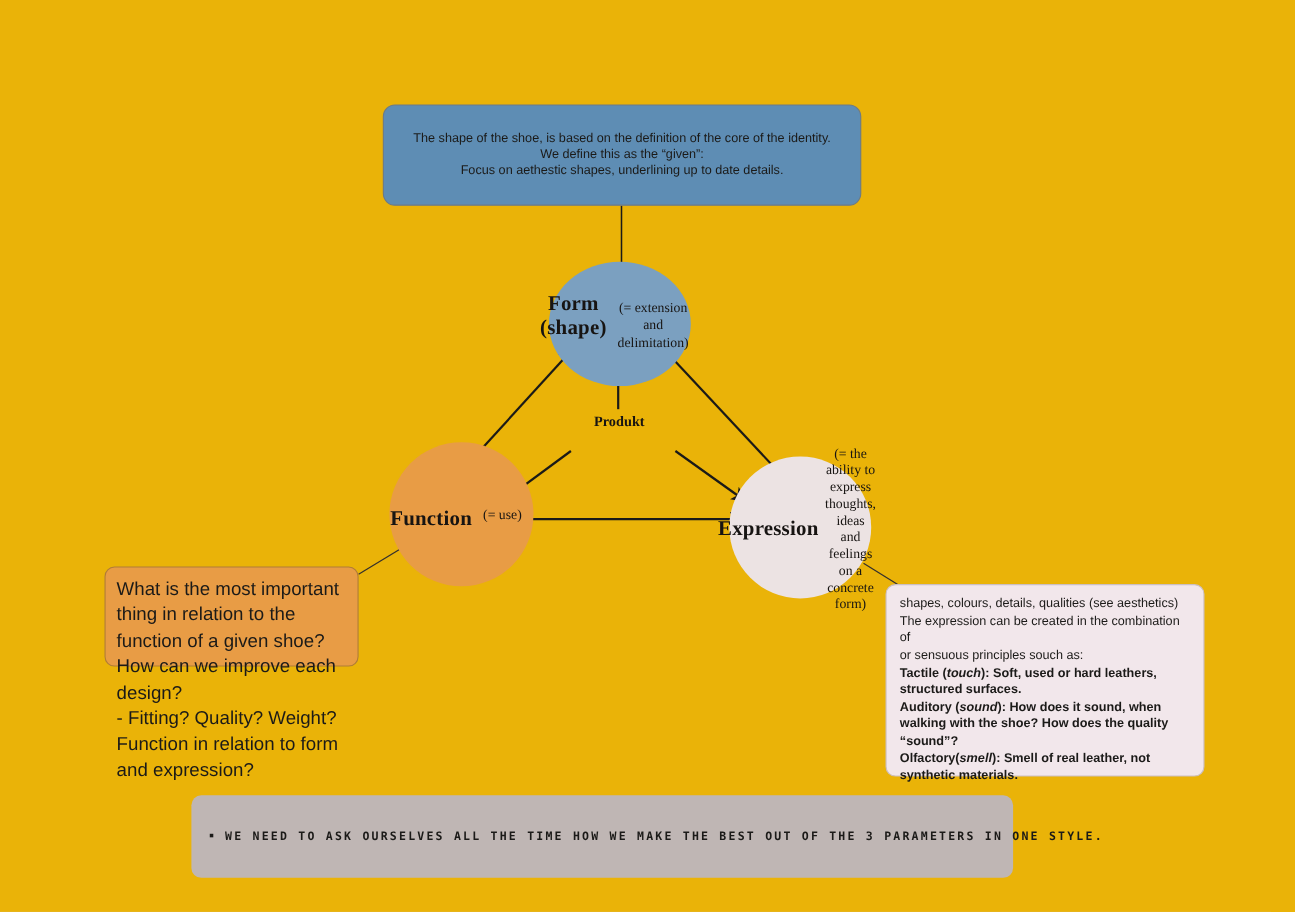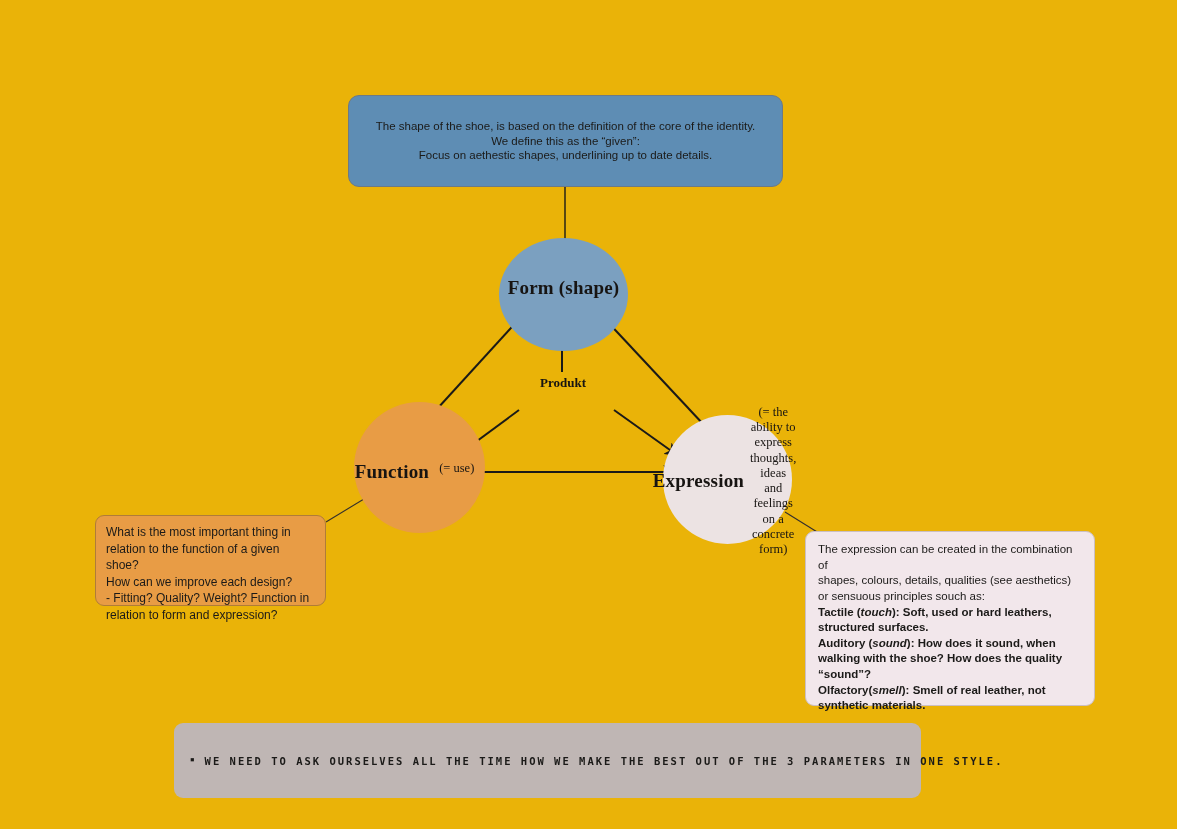--- a/index.html
+++ b/index.html
@@ -103,21 +103,21 @@
     line-height: 1.30;
     padding: 4px 14px;
   }
 
   #callout-function {
     left: 95px; top: 515px;
     width: 231px; height: 91px;
     background: #e89c45;
     border: 1px solid #b07c38;
     padding: 8px 10px;
-    font-size: 12px;
+    font-size: 17px;
     line-height: 1.38;
   }
 
   #callout-expression {
     left: 805px; top: 531px;
     width: 290px; height: 175px;
     background: #f2e7eb;
     border: 1px solid #cbbfc3;
     padding: 10px 12px;
     font-size: 11.5px;
@@ -189,20 +189,21 @@
   <div class="callout" id="callout-form">
     <div>
       <div>The shape of the shoe, is based on the definition of the core of the identity.</div>
       <div>We define this as the “given”:</div>
       <div>Focus on aethestic shapes, underlining up to date details.</div>
     </div>
   </div>
 
   <div class="node" id="node-form">
     <div class="title">Form (shape)</div>
+    <div class="sub">(= extension and delimitation)</div>
   </div>
 
   <div class="node" id="node-function">
     <div class="title">Function</div>
     <div class="sub">(= use)</div>
   </div>
 
   <div class="node" id="node-expression">
     <div class="title">Expression</div>
     <div class="sub">(= the ability to express thoughts, ideas and feelings on a concrete form)</div>
@@ -210,22 +211,22 @@
 
   <div class="center-label">Produkt</div>
 
   <div class="callout" id="callout-function">
     <div>What is the most important thing in relation to the function of a given shoe?</div>
     <div>How can we improve each design?</div>
     <div>- Fitting? Quality? Weight? Function in relation to form and expression?</div>
   </div>
 
   <div class="callout" id="callout-expression">
+    <div>shapes, colours, details,  qualities (see aesthetics)</div>
     <div>The expression can be created in the combination of</div>
-    <div>shapes, colours, details,  qualities (see aesthetics)</div>
     <div>or sensuous principles souch as:</div>
 
     <div>
       <b>Tactile</b><b> (</b><b><i>touch</i></b><b>)</b><b>: Soft, used or hard leathers, structured surfaces.</b>
     </div>
 
 
     <div>
       <b>Auditory</b><b> (</b><b><i>sound</i></b><b>)</b><b>: How does it sound, when walking with the shoe? How does the quality “sound”?</b>
     </div>

